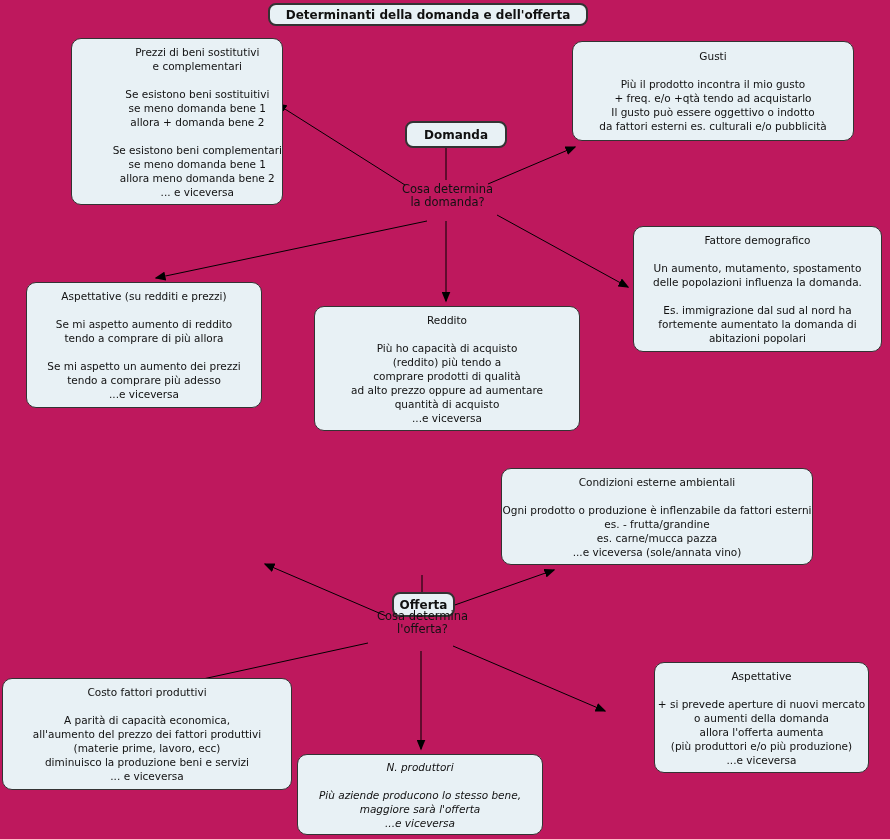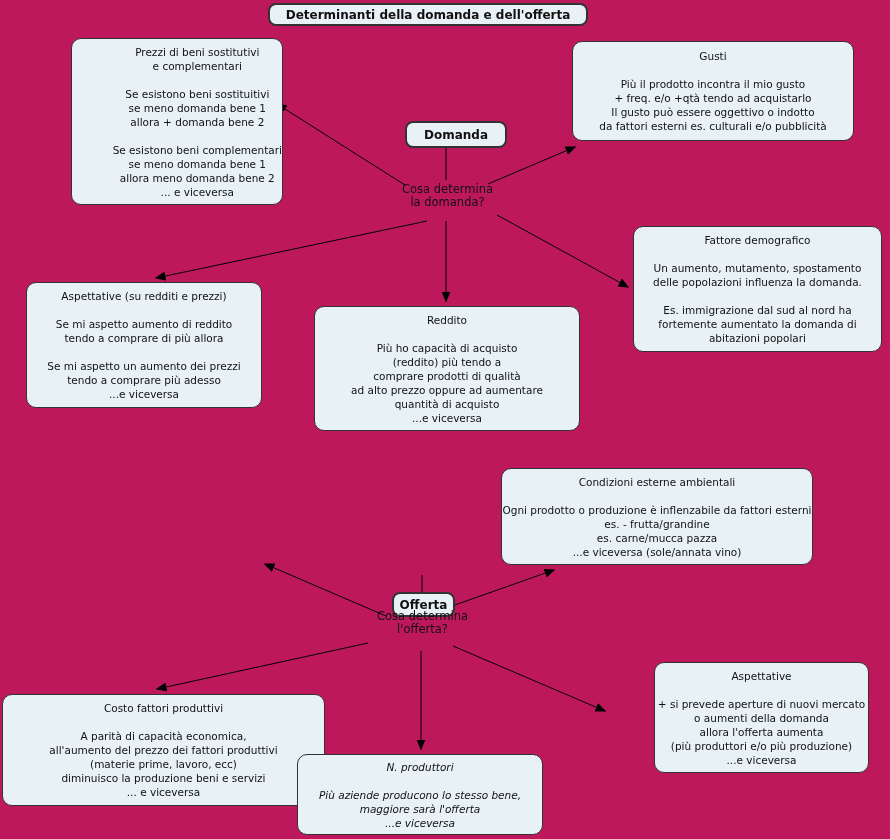--- a/index.html
+++ b/index.html
@@ -163,21 +163,21 @@
 
   <div class="node" style="left:501px; top:468px; width:312px; height:97px;">
     <div class="node-text">Condizioni esterne ambientali
 
 Ogni prodotto o produzione è inflenzabile da fattori esterni
 es. - frutta/grandine
 es. carne/mucca pazza
 ...e viceversa (sole/annata vino)</div>
   </div>
 
-  <div class="node" style="left:2px; top:694px; width:323px; height:112px;">
+  <div class="node" style="left:2px; top:678px; width:290px; height:112px;">
     <div class="node-text">Costo fattori produttivi
 
 A parità di capacità economica,
 all'aumento del prezzo dei fattori produttivi
 (materie prime, lavoro, ecc)
 diminuisco la produzione beni e servizi
 ... e viceversa</div>
   </div>
 
   <div class="node" style="left:297px; top:754px; width:246px; height:81px;font-style:italic;">

